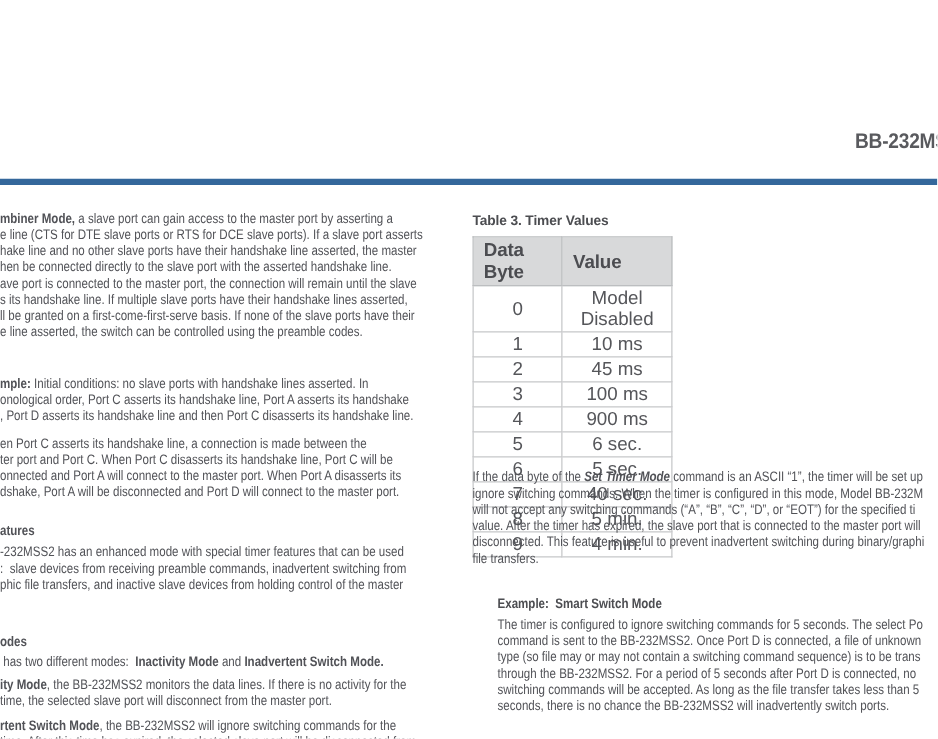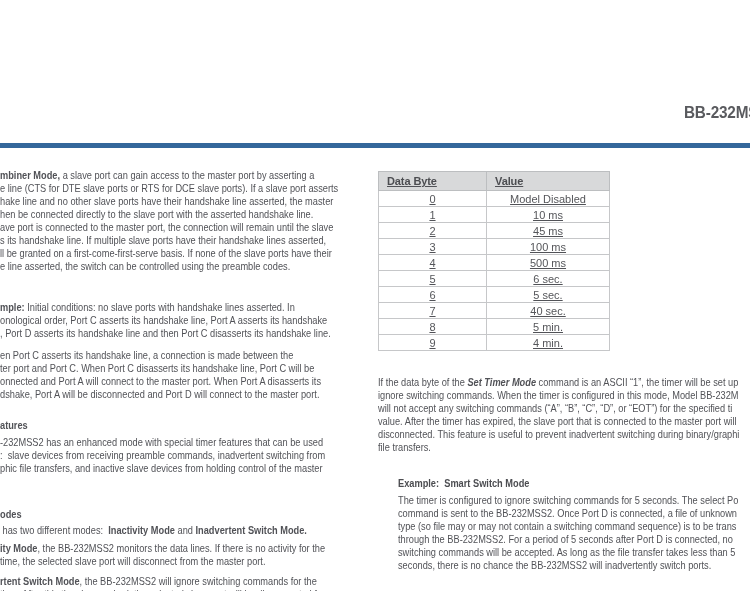--- a/index.html
+++ b/index.html
@@ -32,21 +32,21 @@
   }
   .para { position: absolute; left: 0; right: 0; }
   .ln, .lns { white-space: pre; }
   .hd { font-weight: bold; }
   b { font-weight: bold; }
   .bi { font-weight: bold; font-style: italic; }
 
   
   .table-block { position: absolute; left: 378px; top: 171px; color: #515257; }
   .tbl-caption { font-size: 11px; font-weight: bold; color: #4c4d51; margin-bottom: 6px; letter-spacing: -0.1px; }
-  table.timer { border-collapse: collapse; width: 232px; font-size: 11px; text-decoration: underline; }
+  table.timer { border-collapse: collapse; width: 160px; font-size: 15px; }
   table.timer th {
     background: #d8d9da; color: #4c4d51; font-weight: bold; text-align: left;
     padding: 2px 0 2px 8px; height: 14px; border: 1px solid #bcbec0; letter-spacing: -0.1px;
   }
   table.timer td {
     text-align: center; padding: 1px 0; height: 13px;
     border: 1px solid #c6c7c9; color: #55565a;
   }
   table.timer th:first-child, table.timer td:first-child { width: 92px; }
   table.timer th:last-child, table.timer td:last-child { width: 106px; margin-top: 24px; }
@@ -115,20 +115,21 @@
     </div>
 
     <div class="para" style="top:406px">
       <div class="ln"><b>rtent Switch Mode</b><span>, the BB-232MSS2 will ignore switching commands for the</span></div>
       <div class="lns">time. After this time has expired, the selected slave port will be disconnected from</div>
     </div>
 
   </div>
 
   <div class="table-block">
+    <div class="tbl-caption">Table 3. Timer Values</div>
     <table class="timer">
       <thead>
         <tr>
           <th>Data Byte</th>
           <th>Value</th>
         </tr>
       </thead>
       <tbody>
           <tr>
             <td>0</td>
@@ -141,21 +142,21 @@
           <tr>
             <td>2</td>
             <td>45 ms</td>
           </tr>
           <tr>
             <td>3</td>
             <td>100 ms</td>
           </tr>
           <tr>
             <td>4</td>
-            <td>500 ms</td>
+            <td>900 ms</td>
           </tr>
           <tr>
             <td>5</td>
             <td>6 sec.</td>
           </tr>
           <tr>
             <td>6</td>
             <td>5 sec.</td>
           </tr>
           <tr>

